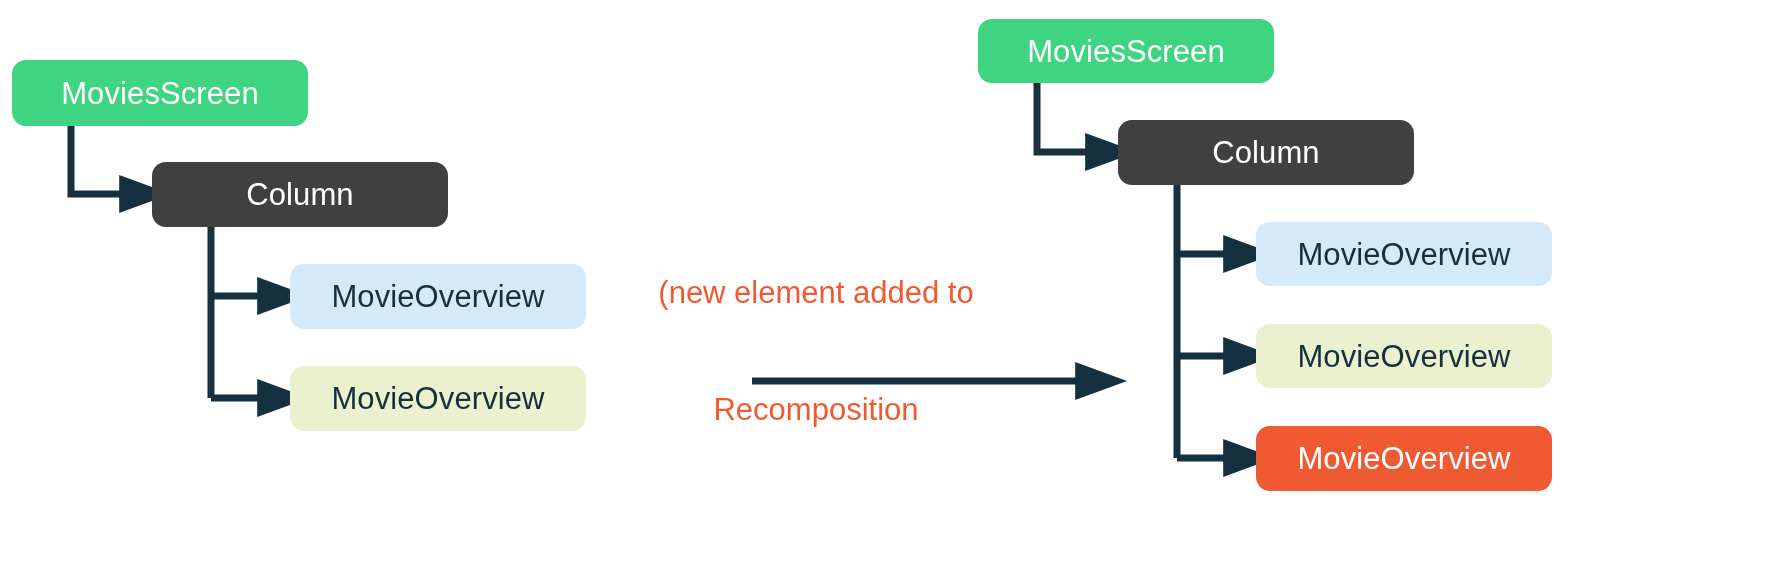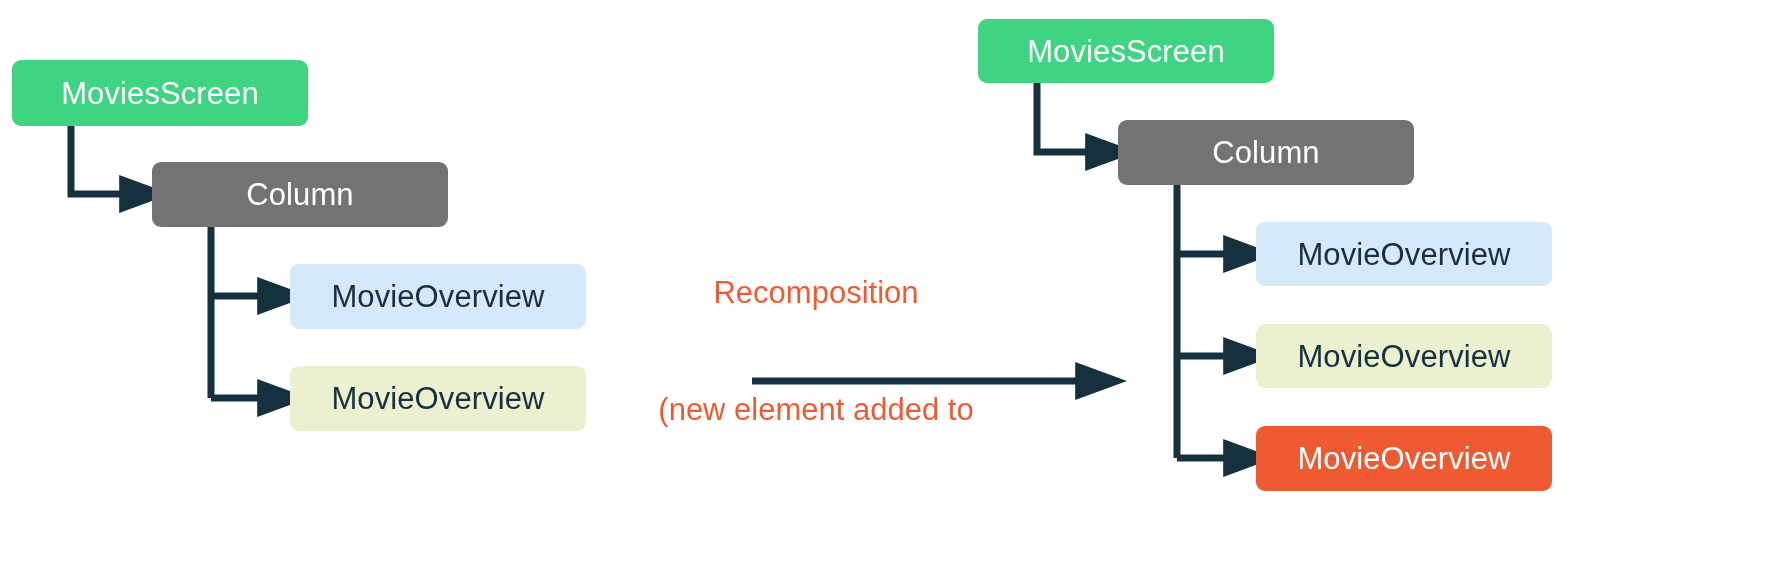--- a/index.html
+++ b/index.html
@@ -19,29 +19,29 @@
     left: 0;
     top: 0;
     width: 1779px;
     height: 584px;
   }
   .node {
     position: absolute;
     display: flex;
     align-items: center;
     justify-content: center;
-    border-radius: 9px;
+    border-radius: 14px;
     box-sizing: border-box;
     font-size: 31px;
     line-height: 1;
     letter-spacing: 0.1px;
     white-space: nowrap;
   }
   .node.green   { background: #3ED481; color: #ffffff; }
-  .node.blue    { background: #737373; color: #ffffff; }
+  .node.blue    { background: #404040; color: #ffffff; }
   .node.lblue   { background: #D4EAFB; color: #15303F; }
   .node.lgreen  { background: #EBF0CE; color: #15303F; }
   .node.orange  { background: #F05A32; color: #ffffff; }
 
   .caption {
     position: absolute;
     color: #F05A32;
     text-align: center;
     font-size: 31px;
     line-height: 39px;
@@ -102,22 +102,22 @@
     <span>Column</span>
   </div>
   <div class="node lblue" style="left:290px; top:264px; width:296px; height:65px;">
     <span>MovieOverview</span>
   </div>
   <div class="node lgreen" style="left:290px; top:366px; width:296px; height:65px;">
     <span>MovieOverview</span>
   </div>
 
   <div class="caption" style="left:651px; top:195px; width:330px;">
+    <div>(new element added to</div>
     <div>Recomposition</div>
-    <div>(new element added to</div>
   </div>
 
   <div class="node green" style="left:978px; top:19px; width:296px; height:64px;">
     <span>MoviesScreen</span>
   </div>
   <div class="node blue" style="left:1118px; top:120px; width:296px; height:65px;">
     <span>Column</span>
   </div>
   <div class="node lblue" style="left:1256px; top:222px; width:296px; height:64px;">
     <span>MovieOverview</span>

